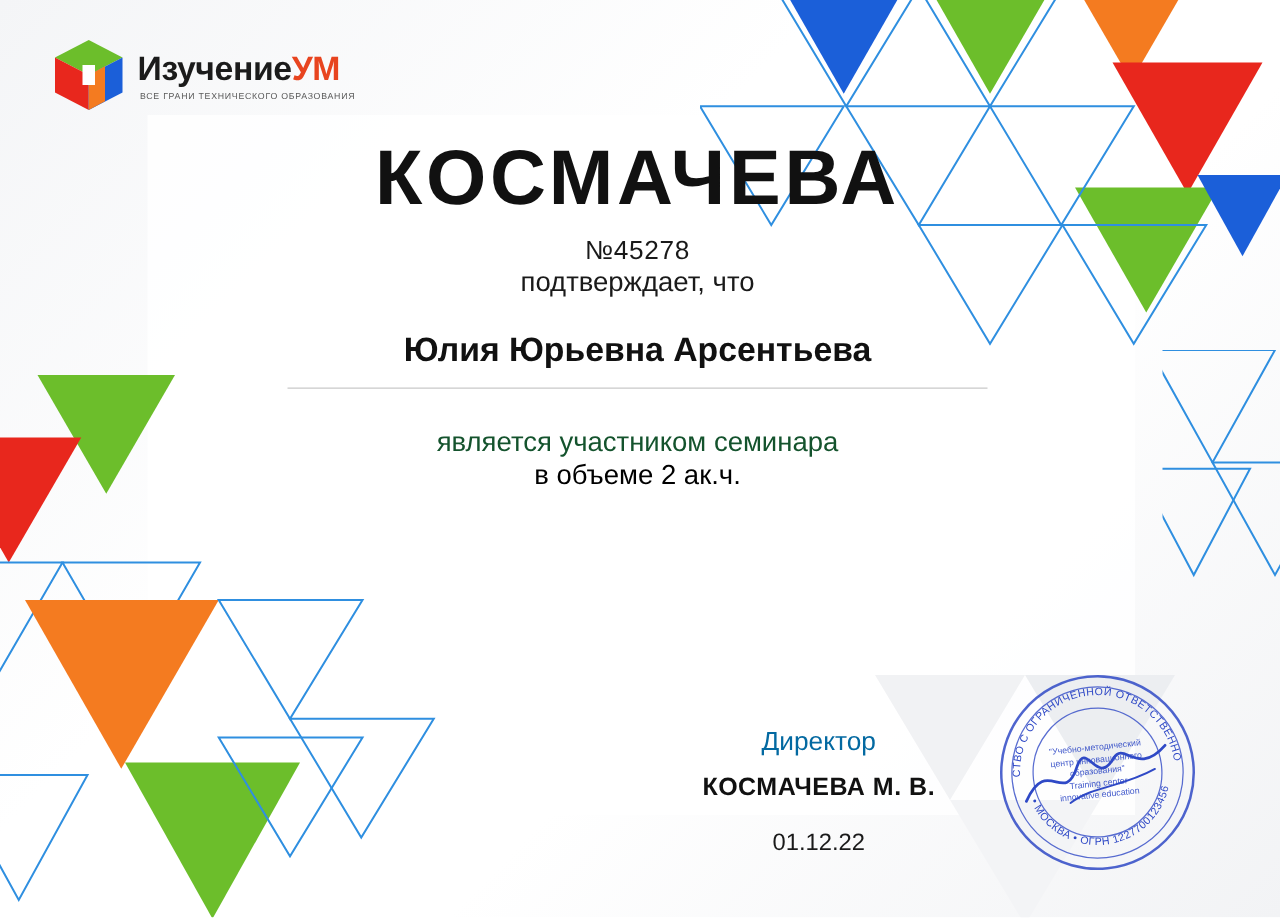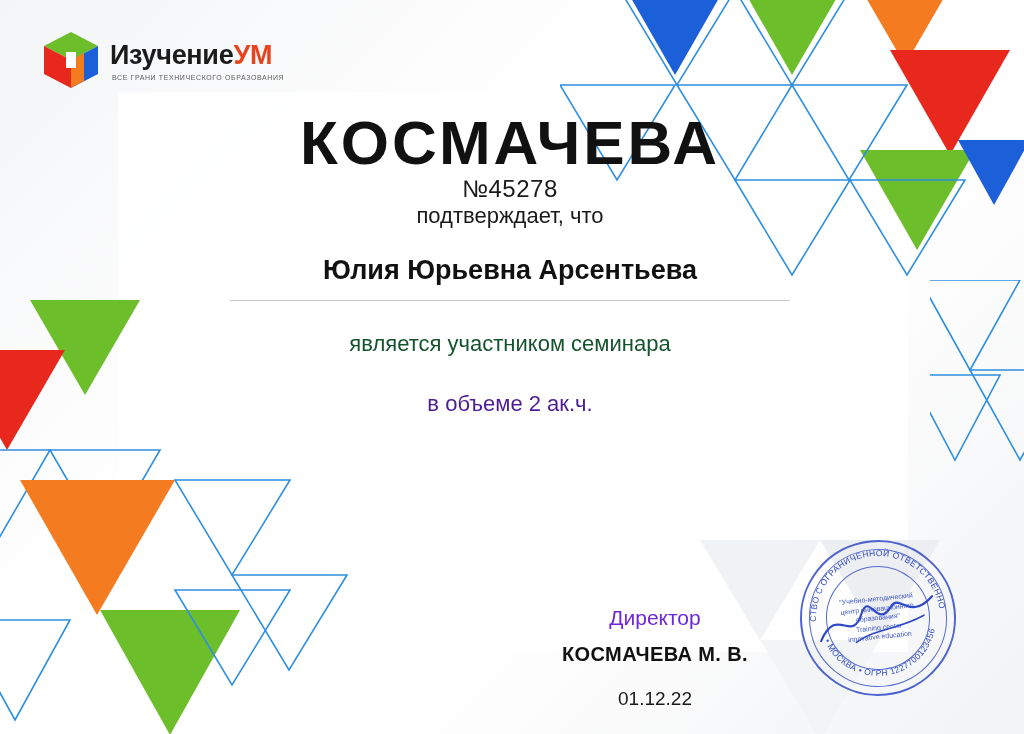--- a/index.html
+++ b/index.html
@@ -79,21 +79,22 @@
   }
   .title {
     font-size: 62px;
     font-weight: bold;
     color: #111111;
     letter-spacing: 3px;
     line-height: 1.05;
     margin: 0;
   }
   .cert-number {
-    font-size: 24px;
+    margin-top: 14px;
+    font-size: 21px;
     color: #1a1a1a;
     letter-spacing: 0.5px;
   }
   .confirms {
     font-size: 22px;
     color: #1a1a1a;
   }
   .recipient {
     margin-top: 26px;
     font-size: 27px;
@@ -112,36 +113,34 @@
     color: #14532d;
   }
   .course {
     margin-top: 32px;
     font-size: 19px;
     font-weight: bold;
     color: #111111;
     line-height: 1.35;
   }
   .volume {
-    margin-top: 34px;
     font-size: 22px;
-    color: #4c1d95;
+    color: #000000;
   }
   
   .sign-block {
     position: absolute;
     left: 530px;
     top: 582px;
     width: 250px;
     text-align: center;
   }
   .sign-role {
     font-size: 21px;
-    color: #6d28d9;
-    margin-top: 24px;
+    color: #0369a1;
   }
   .sign-name {
     margin-top: 13px;
     font-size: 20px;
     font-weight: bold;
     color: #111111;
     letter-spacing: 0.4px;
   }
   .sign-date {
     margin-top: 22px;

